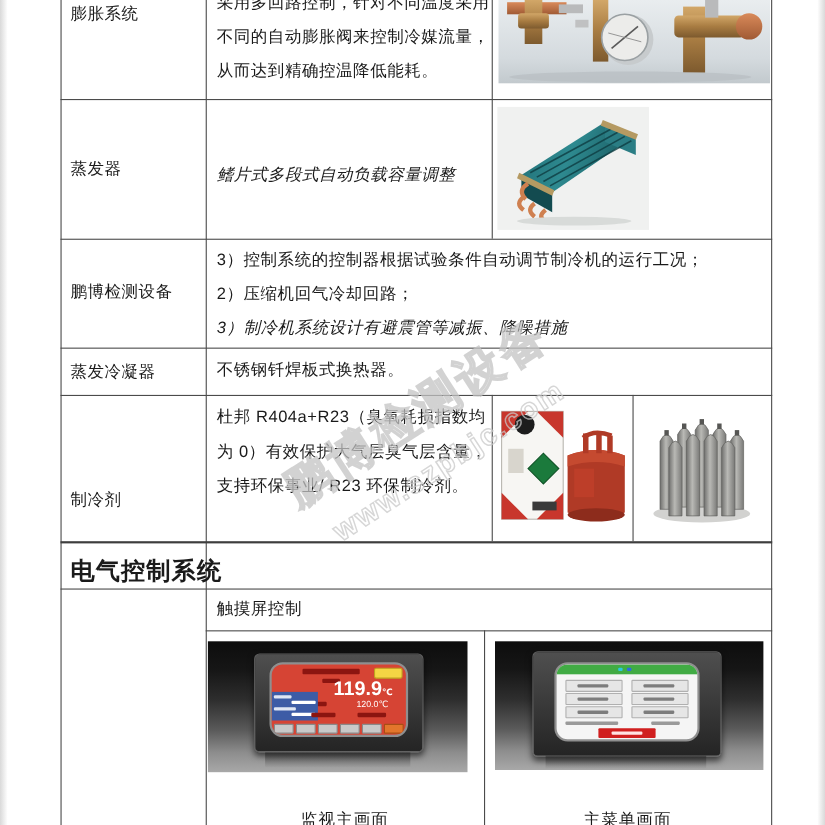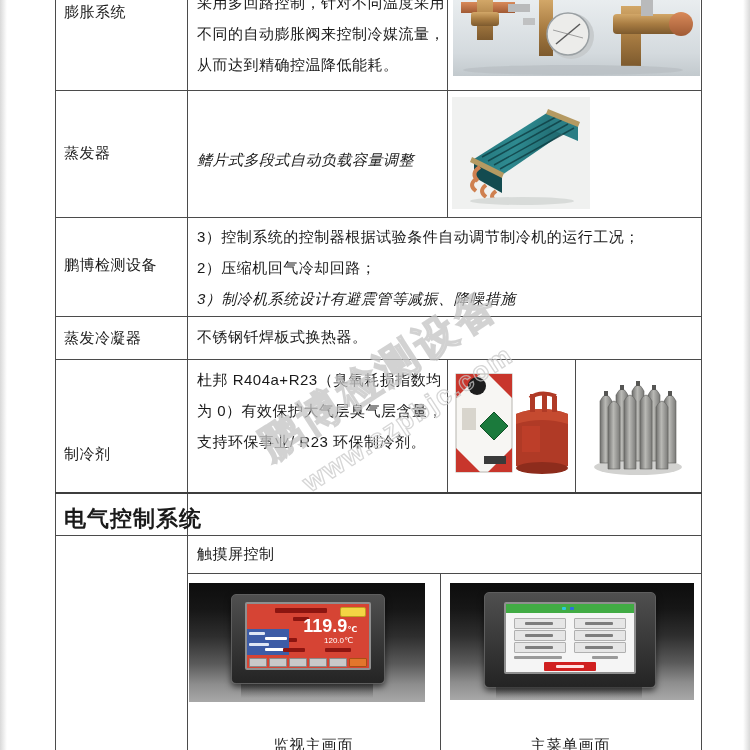--- a/index.html
+++ b/index.html
@@ -18,21 +18,21 @@
   .edge.r{right:0;background:linear-gradient(270deg,#d9d9d9,#ffffff);}
   .label-cell{position:absolute;font-size:15px;letter-spacing:0.5px;}
   .body-text{position:absolute;font-size:15px;line-height:31px;letter-spacing:0.5px;}
   .section-header{position:absolute;font-size:22px;font-weight:bold;letter-spacing:1px;}
   .caption{position:absolute;font-size:15px;text-align:center;letter-spacing:1px;}
   .photo-panel{position:absolute;background:
      linear-gradient(180deg,#0d0d0d 0%,#161616 22%,#2e2e2e 45%,#5a5a5a 68%,#8d8d8d 85%,#a8a8a8 100%);}
   .hmi-device{position:absolute;border-radius:5px;
      background:linear-gradient(180deg,#4f4f4f,#242424);
      border:1px solid #5e5e5e;box-shadow:0 3px 6px rgba(0,0,0,.6);}
-  .hmi-screen{position:absolute;border:2px solid #8f8f8f;border-radius:2px;overflow:hidden;}
+  .hmi-screen{position:absolute;border:2px solid #8f8f8f;border-radius:12px;overflow:hidden;}
   .tb{position:absolute;border-radius:1px;}
   .watermark{
     position:absolute;left:190px;top:306px;width:400px;height:170px;
     display:flex;flex-direction:column;align-items:center;justify-content:center;gap:10px;
     transform:rotate(-33deg);pointer-events:none;z-index:60;opacity:.75;
   }
   .watermark .wm1{font-size:42px;font-weight:bold;letter-spacing:4px;
     color:rgba(255,255,255,0.05);-webkit-text-stroke:1.6px #c4c4c4;}
   .watermark .wm2{font-size:27px;font-weight:bold;letter-spacing:2px;
     color:rgba(255,255,255,0.05);-webkit-text-stroke:1.3px #c9c9c9;}

